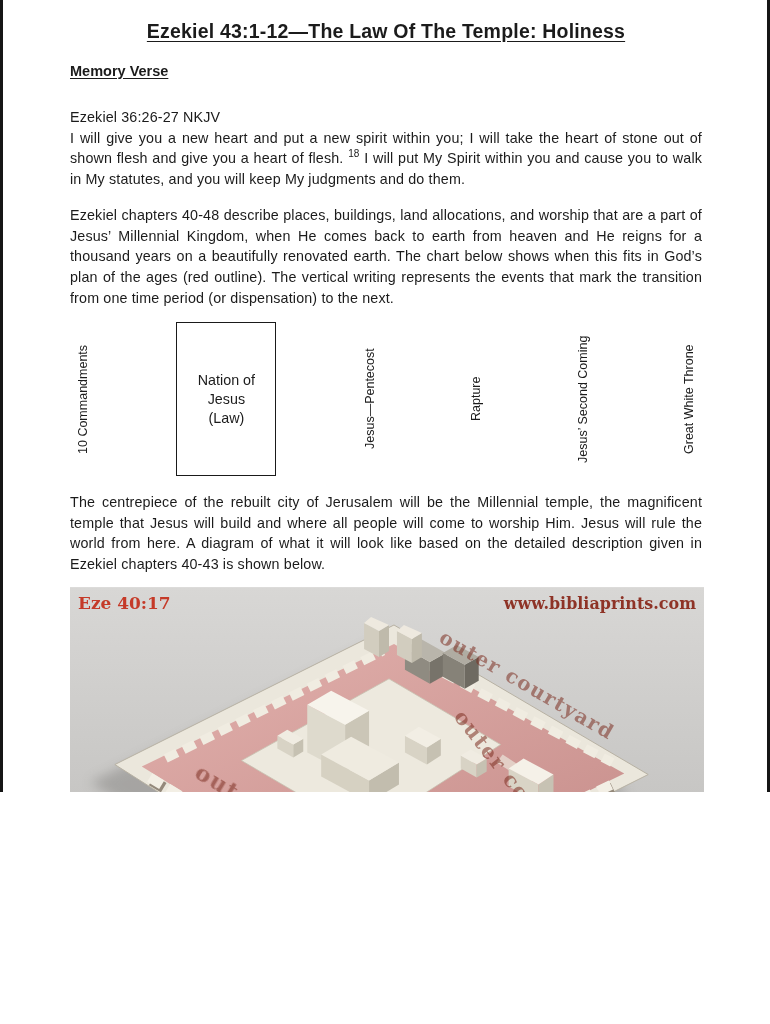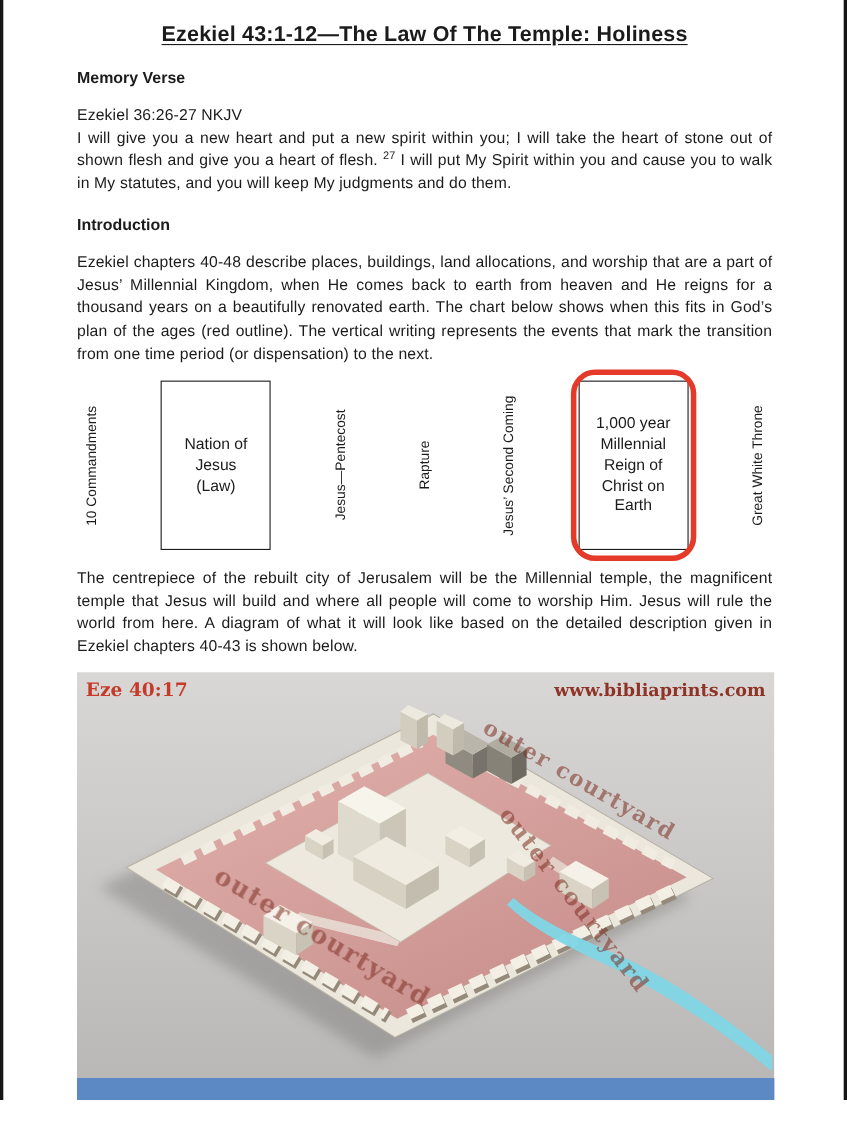--- a/index.html
+++ b/index.html
@@ -1,18 +1,18 @@
 <!DOCTYPE html>
 <html><head>
 <meta charset="utf-8">
 <style>
   html,body{margin:0;padding:0;background:#ffffff;}
   .page{
     position:relative;
-    width:770px;height:1000px;
+    width:770px;height:792px;
     background:#ffffff;
     font-family:"Liberation Sans", sans-serif;
     color:#1b1b1b;
     overflow:hidden;
   }
   .scan-edge{position:absolute;top:0;background:#151515;}
   .scan-left{left:0;width:3px;height:1008px;}
   .scan-right{right:0;width:3px;height:1004px;}
   .content{position:absolute;left:70px;top:0;width:632px;}
   .title{
@@ -21,30 +21,31 @@
     font-size:19.5px;
     font-weight:bold;
     text-decoration:underline;
     text-underline-offset:3px;
     letter-spacing:0.2px;
   }
   .heading{
     margin-top:20px;
     font-size:14.5px;
     font-weight:bold;
+    text-decoration:underline;
     text-underline-offset:2px;
   }
   .bodytext{
     margin:16px 0 0 0;
     font-size:14.3px;
     line-height:1.44;
     text-align:justify;
     letter-spacing:0.15px;
   }
-  .ref{margin-top:16px;text-align:left;}
+  .ref{margin-top:28px;text-align:left;}
   .verse{margin-top:0;}
   .vnum{font-size:10px;vertical-align:super;line-height:0;}
   
   .timeline{
     margin-top:14px;
     height:154px;
     display:flex;
     justify-content:space-between;
     align-items:stretch;
   }
@@ -88,38 +89,32 @@
 <div class="page">
   <div class="scan-edge scan-left"></div>
   <div class="scan-edge scan-right"></div>
 
   <div class="content">
 
     <div class="title">Ezekiel 43:1-12—The Law Of The Temple: Holiness</div>
 
     <div class="heading">Memory Verse</div>
     <p class="bodytext ref">Ezekiel 36:26-27 NKJV</p>
-    <p class="bodytext verse"><span>I will give you a new heart and put a new spirit within you; I will take the heart of stone out of shown flesh and give you a heart of flesh. </span><sup class="vnum">27</sup><span> I will put My Spirit within you and cause you to walk in My statutes, and you will keep My judgments and do them.</span></p>
-
-    <div class="heading">Introduction</div>
+    <p class="bodytext verse"><span>I will give you a new heart and put a new spirit within you; I will take the heart of stone out of shown flesh and give you a heart of flesh. </span><sup class="vnum">18</sup><span> I will put My Spirit within you and cause you to walk in My statutes, and you will keep My judgments and do them.</span></p>
+
     <p class="bodytext">Ezekiel chapters 40-48 describe places, buildings, land allocations, and worship that are a part of Jesus’ Millennial Kingdom, when He comes back to earth from heaven and He reigns for a thousand years on a beautifully renovated earth.  The chart below shows when this fits in God’s plan of the ages (red outline).  The vertical writing represents the events that mark the transition from one time period (or dispensation) to the next.</p>
 
     <div class="timeline">
       <div class="vlabel">10 Commandments</div>
       <div class="tbox">Nation of
 Jesus
 (Law)</div>
       <div class="vlabel">Jesus—Pentecost</div>
       <div class="vlabel">Rapture</div>
       <div class="vlabel">Jesus’ Second Coming</div>
-      <div class="tbox highlight">1,000 year
-Millennial
-Reign of
-Christ on
-Earth</div>
       <div class="vlabel">Great White Throne</div>
     </div>
 
     <p class="bodytext">The centrepiece of the rebuilt city of Jerusalem will be the Millennial temple, the magnificent temple that Jesus will build and where all people will come to worship Him.  Jesus will rule the world from here.  A diagram of what it will look like based on the detailed description given in Ezekiel chapters 40-43 is shown below.</p>
 
     <div class="figure">
       <svg viewBox="0 0 636 391" width="634" height="390" xmlns="http://www.w3.org/2000/svg">
         <defs>
           <linearGradient id="bgGrad" x1="0" y1="0" x2="0" y2="1">
             <stop offset="0" stop-color="#d8d7d5"></stop>

